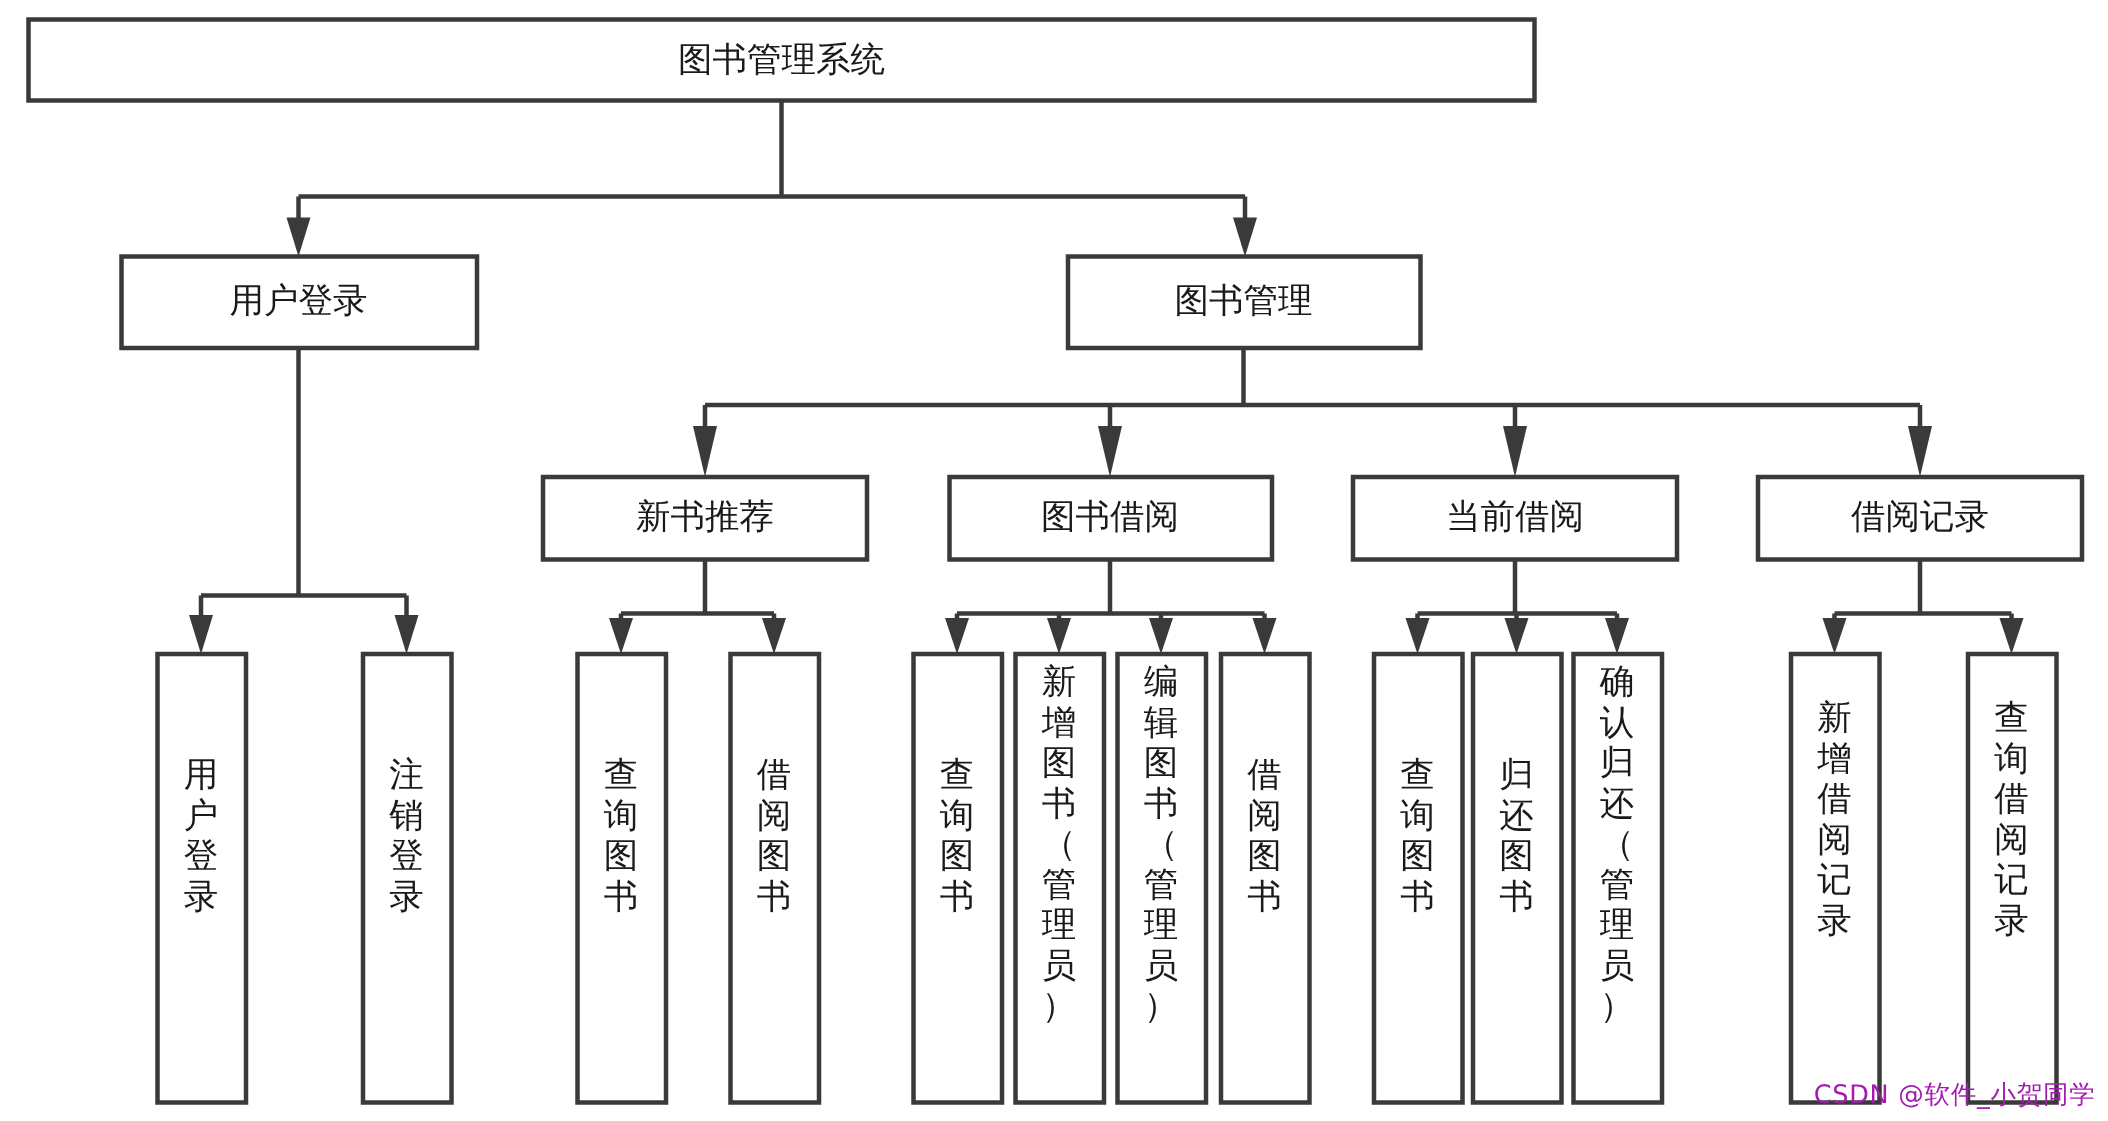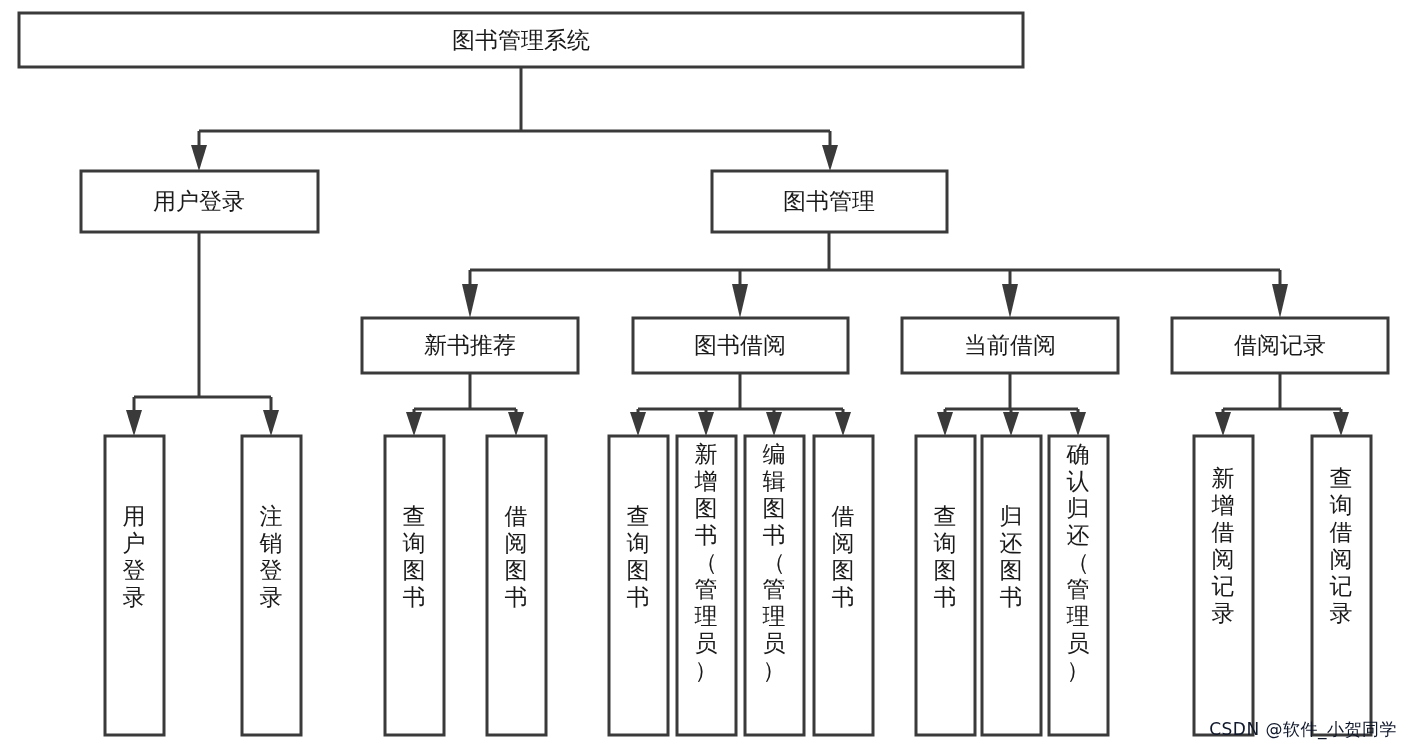--- a/index.html
+++ b/index.html
@@ -16,21 +16,21 @@
     font-size:23px;fill:#1a1a1a;text-anchor:middle;
     dominant-baseline:middle;
   }
   .leaf-label{
     font-family:"DejaVu Sans","Liberation Sans",sans-serif;
     font-size:23px;fill:#1a1a1a;text-anchor:middle;
   }
   .watermark{
     position:absolute;right:8px;bottom:6px;
     font-family:"DejaVu Sans","Liberation Sans",sans-serif;
-    font-size:17px;color:#0f172a;white-space:nowrap;
+    font-size:17px;color:#a21caf;white-space:nowrap;
     letter-spacing:.5px;pointer-events:none;
   }
 </style>
 </head>
 <body>
 
 <svg id="diagram" viewBox="0 0 1405 747" xmlns="http://www.w3.org/2000/svg">
 
   <g>
     <rect class="node-rect" x="19" y="13" width="1004" height="54"></rect>

